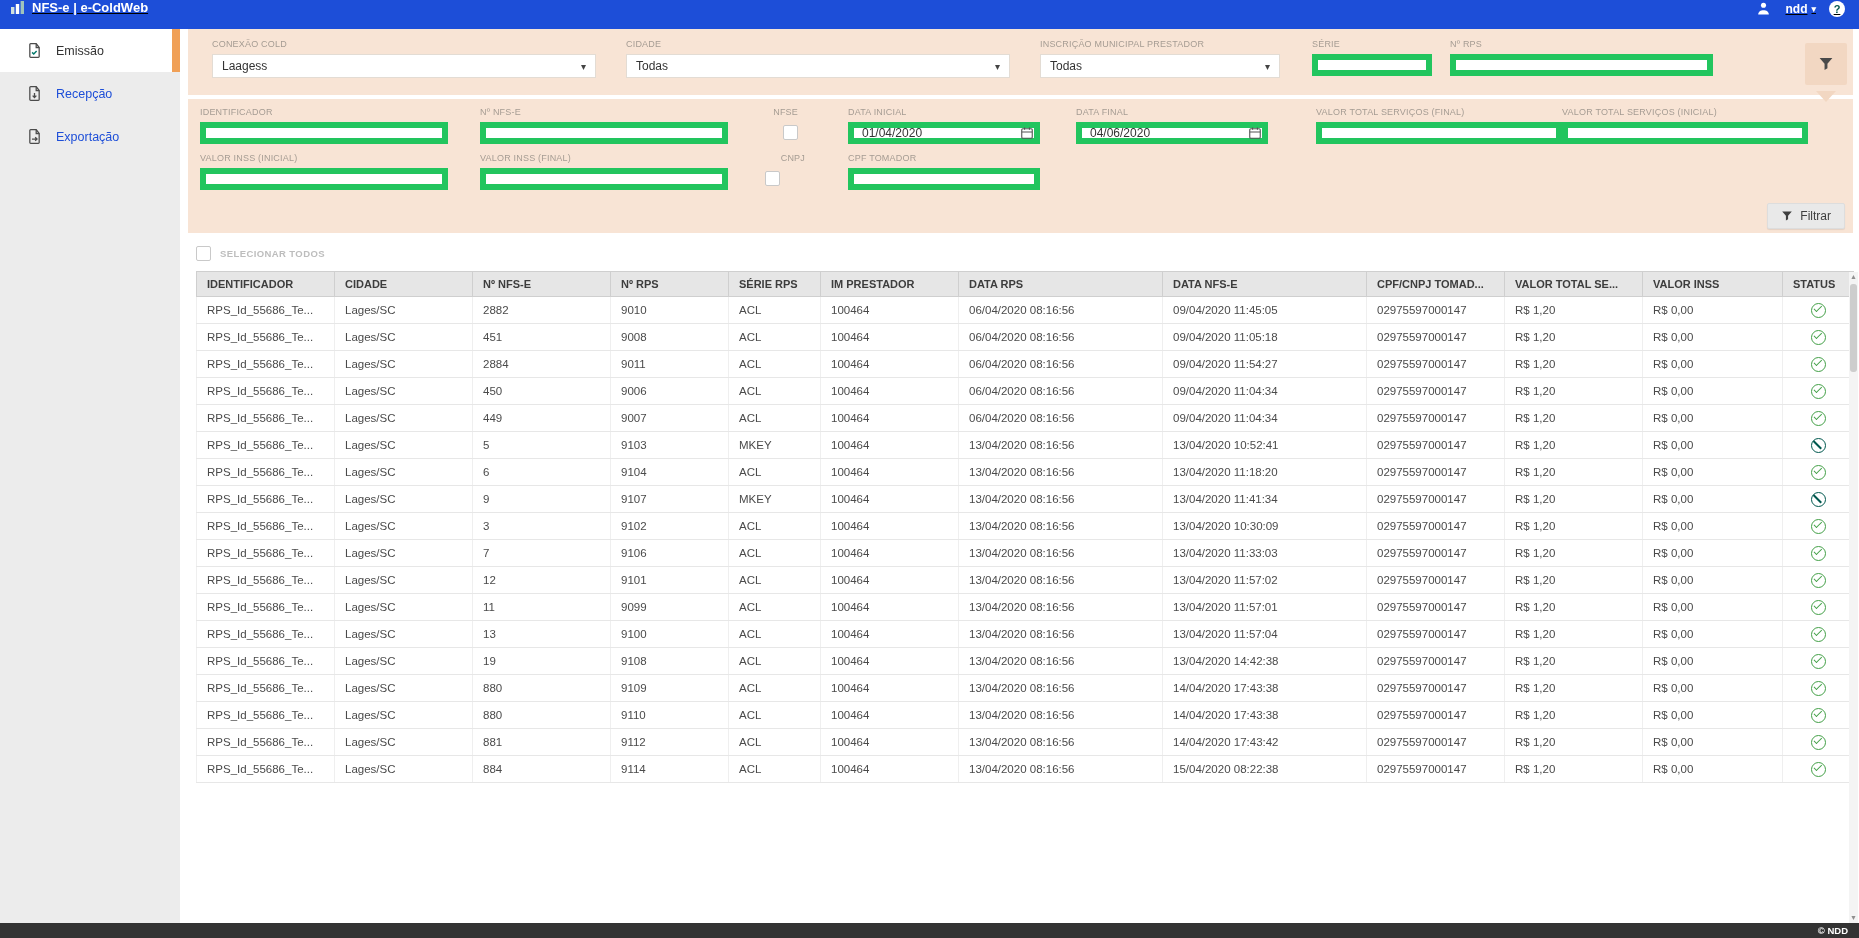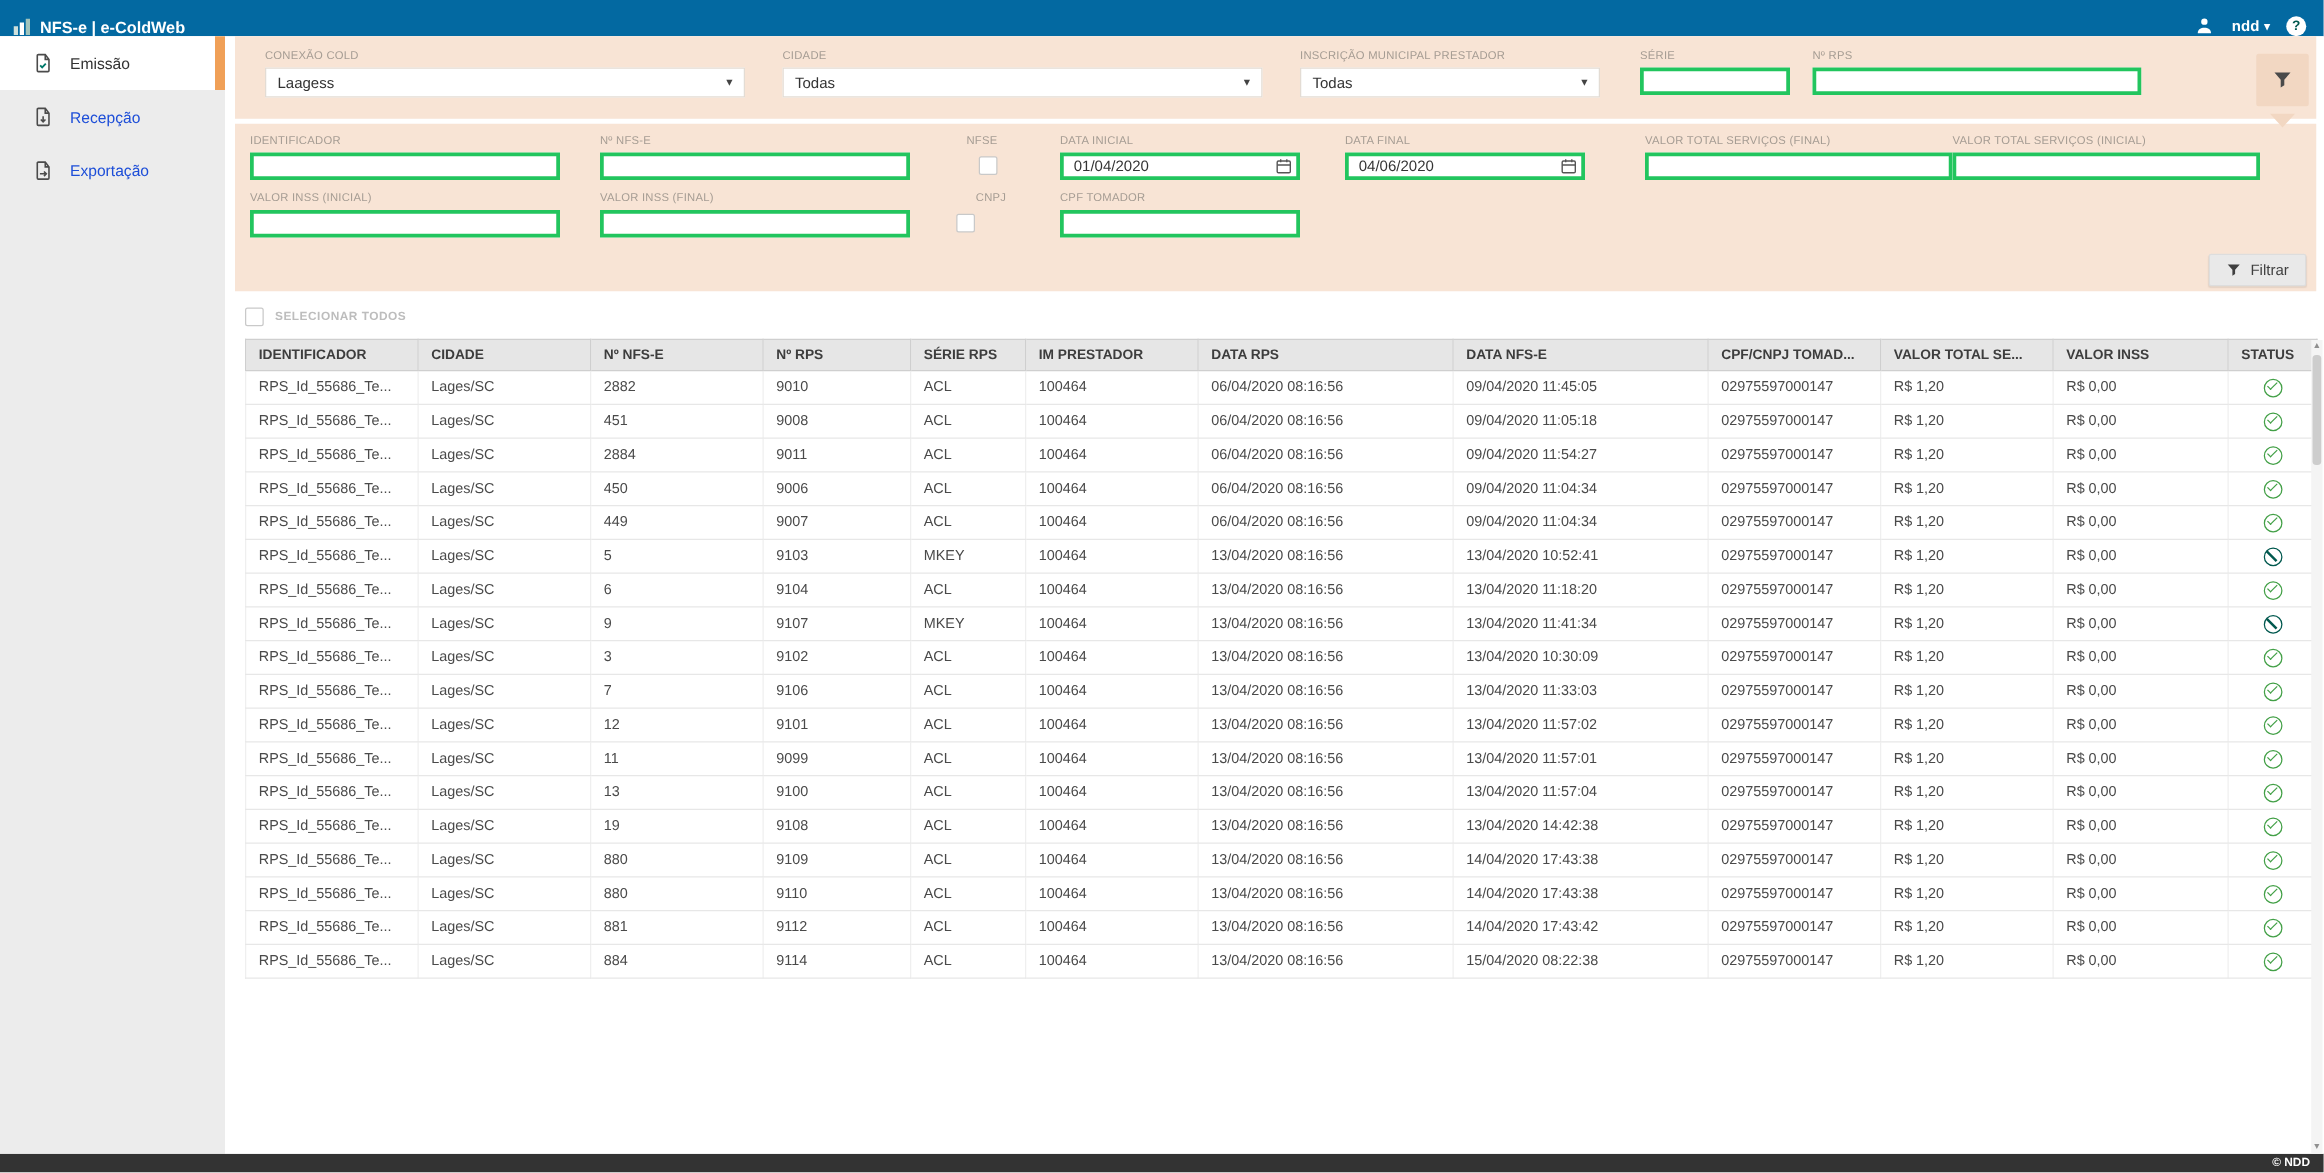--- a/index.html
+++ b/index.html
@@ -1,20 +1,20 @@
 <!DOCTYPE html>
 <html><head>
 <meta charset="utf-8">
 <style>
   * { box-sizing: border-box; margin: 0; padding: 0; }
   html,body { width:1859px; height:938px; overflow:hidden; }
   body { font-family:"Liberation Sans", sans-serif; background:#ffffff; }
 
   
-  .topbar { height:29px; background:#0369a1; display:flex; align-items:flex-end; justify-content:space-between; padding:0 10px; }
+  .topbar { height:29px; background:#1d4ed8; display:flex; align-items:flex-start; justify-content:space-between; padding:0 10px;text-decoration:underline; }
   .brand { display:flex; align-items:center; gap:7px; }
   .brand .title { color:#ffffff; font-size:13px; font-weight:bold; }
   .topbar-right { display:flex; align-items:center; gap:13px; padding-right:4px; }
   .user-menu { display:flex; align-items:center; gap:4px; color:#fff; font-size:12px; font-weight:bold; cursor:pointer; }
   .caret { font-size:9px; color:#fff; }
   .help-badge { width:16px; height:16px; border-radius:50%; background:#ffffff; color:#00584e; font-size:11px; font-weight:bold; display:flex; align-items:center; justify-content:center; cursor:pointer; }
 
   
   .layout { display:flex; height:894px; }
   .sidebar { width:180px; background:#ececec; flex:none; }
@@ -23,21 +23,21 @@
   .side-item.active .marker { position:absolute; right:0; top:0; bottom:0; width:8px; background:#f0a057; }
   .main { flex:1; position:relative; background:#ffffff; }
 
   
   .panel { background:#f8e4d5; margin-left:8px; margin-right:6px; }
   .panel-top { height:66px; padding:10px 0 0 24px; position:relative; display:flex; }
   .panel-gap { height:4px; background:#ffffff; }
   .panel-expanded { height:134px; padding:8px 8px 0 12px; }
   .field { display:flex; flex-direction:column; flex:none; }
   .flabel { font-size:9px; color:#a59c93; margin-bottom:5px; letter-spacing:.2px; white-space:nowrap; }
-  .f-input { height:22px; border:3px solid #22c55e; background:#fff; font-size:12px; color:#333; padding:0 8px; width:100%; outline:none; }
+  .f-input { height:22px; border:6px solid #22c55e; background:#fff; font-size:12px; color:#333; padding:0 8px; width:100%; outline:none; }
   .f-select { height:24px; border:1px solid #e3dcd4; background:#fff; display:flex; align-items:center; justify-content:space-between; padding:0 9px; font-size:12px; color:#333; cursor:pointer; }
   .f-select .sel-caret { font-size:10px; color:#444; }
   .checkbox { width:15px; height:15px; border:1px solid #c9c9c9; border-radius:2px; background:#fff; display:inline-block; cursor:pointer; }
   .date-wrap { position:relative; }
   .date-wrap .f-input { padding-right:26px; }
   .cal-icon { position:absolute; right:6px; top:4px; width:14px; height:14px; pointer-events:none; }
 
   .filter-toggle { position:absolute; top:14px; right:6px; width:42px; height:42px; background:#f2d7c2; border:none; border-radius:2px; display:flex; align-items:center; justify-content:center; cursor:pointer; }
   .filter-tail { position:absolute; top:62px; right:17px; width:0; height:0; border-left:10px solid transparent; border-right:10px solid transparent; border-top:11px solid #f2d7c2; z-index:3; }
 

